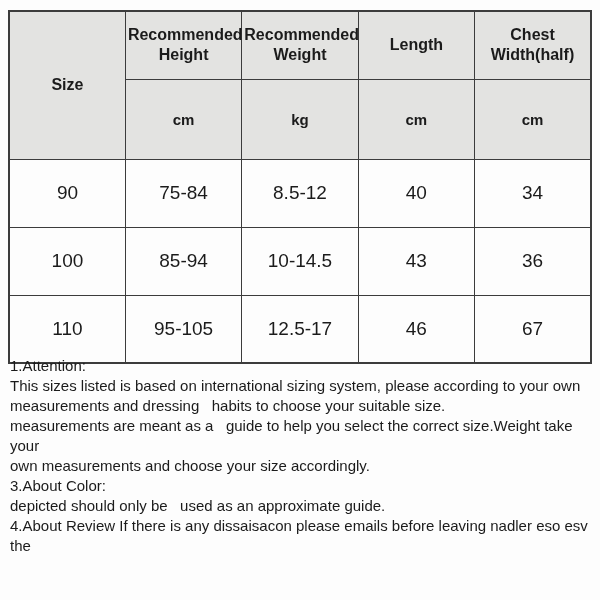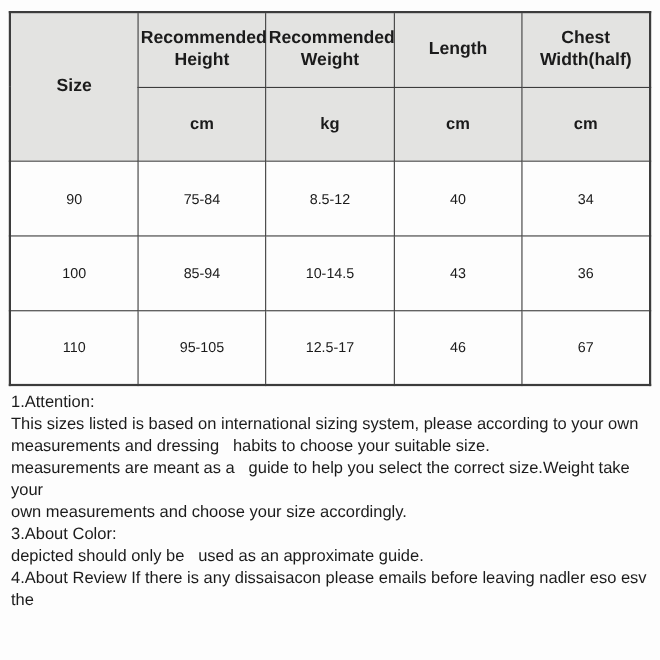--- a/index.html
+++ b/index.html
@@ -39,25 +39,25 @@
     background: #e3e3e1;
     font-size: 16px;
     font-weight: 700;
     height: 68px;
     line-height: 1.25;
   }
   td.unit-cell {
     background: #e3e3e1;
     font-size: 15px;
     font-weight: 700;
-    height: 67px;
+    height: 80px;
   }
   td.data-cell {
     background: #fdfdfd;
-    font-size: 13px;
+    font-size: 19px;
     font-weight: 400;
     height: 68px;
   }
   .notes {
     position: absolute;
     left: 10px;
     top: 356px;
     width: 580px;
     font-size: 15px;
     line-height: 20px;

